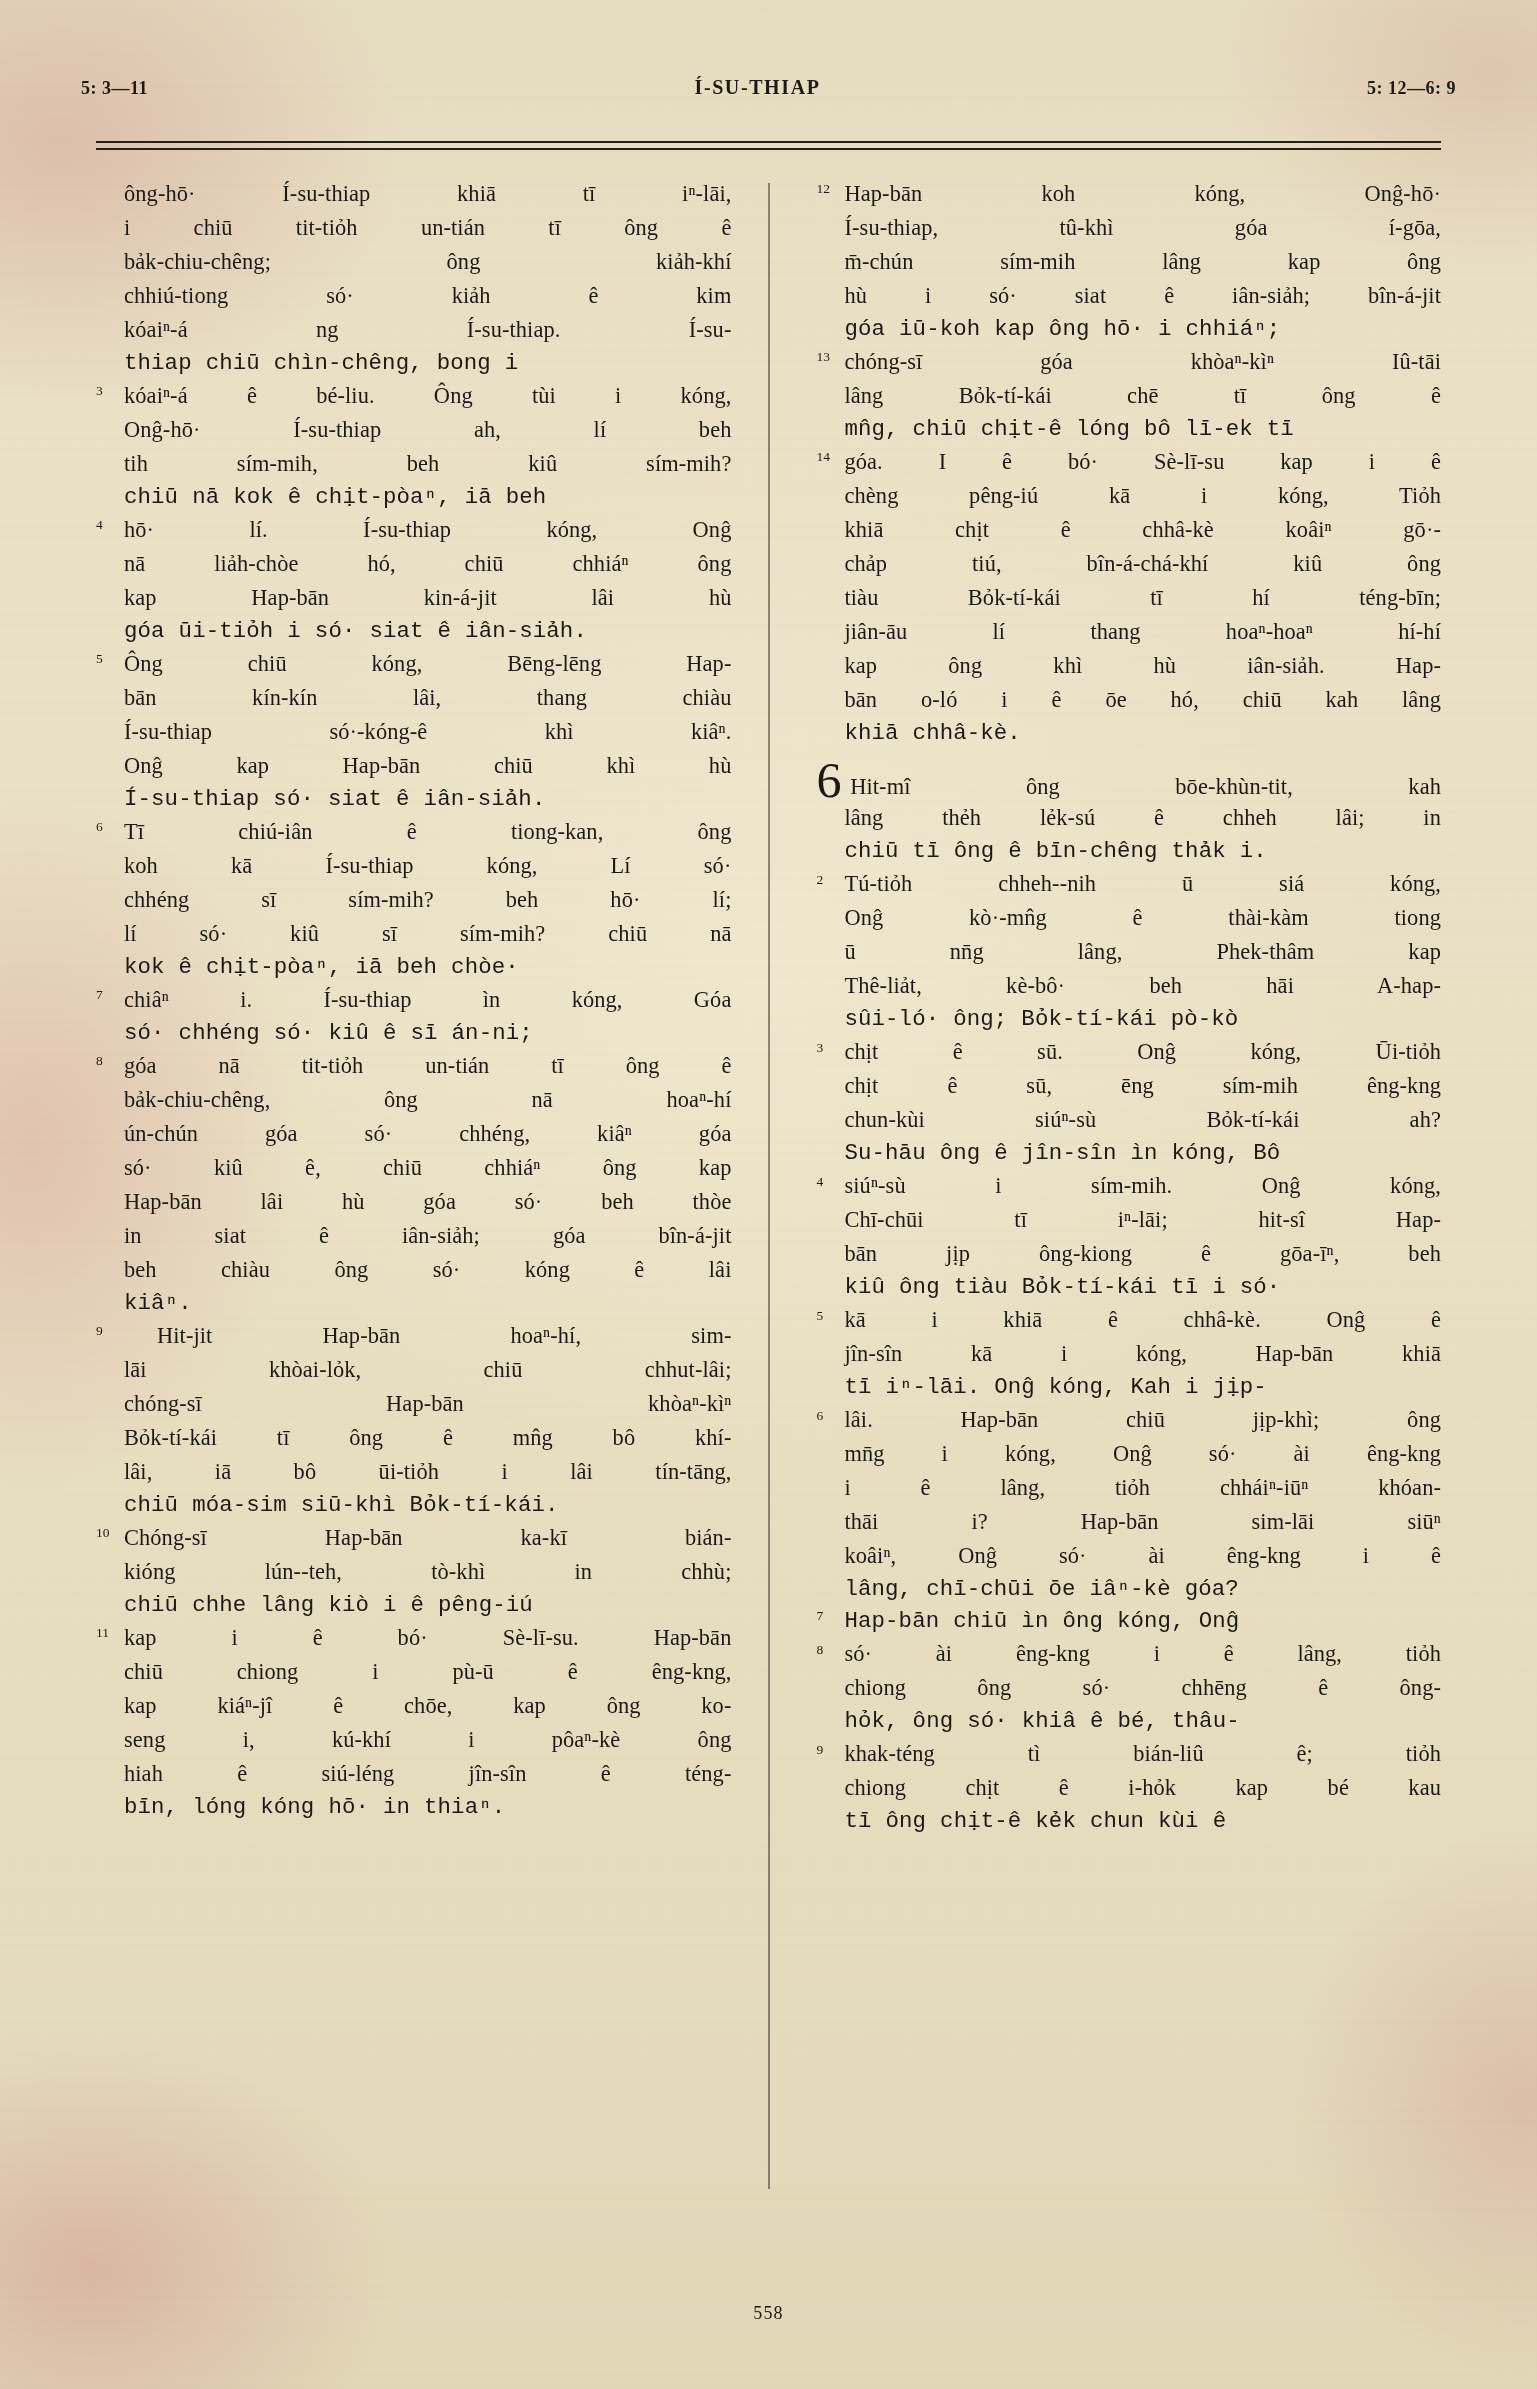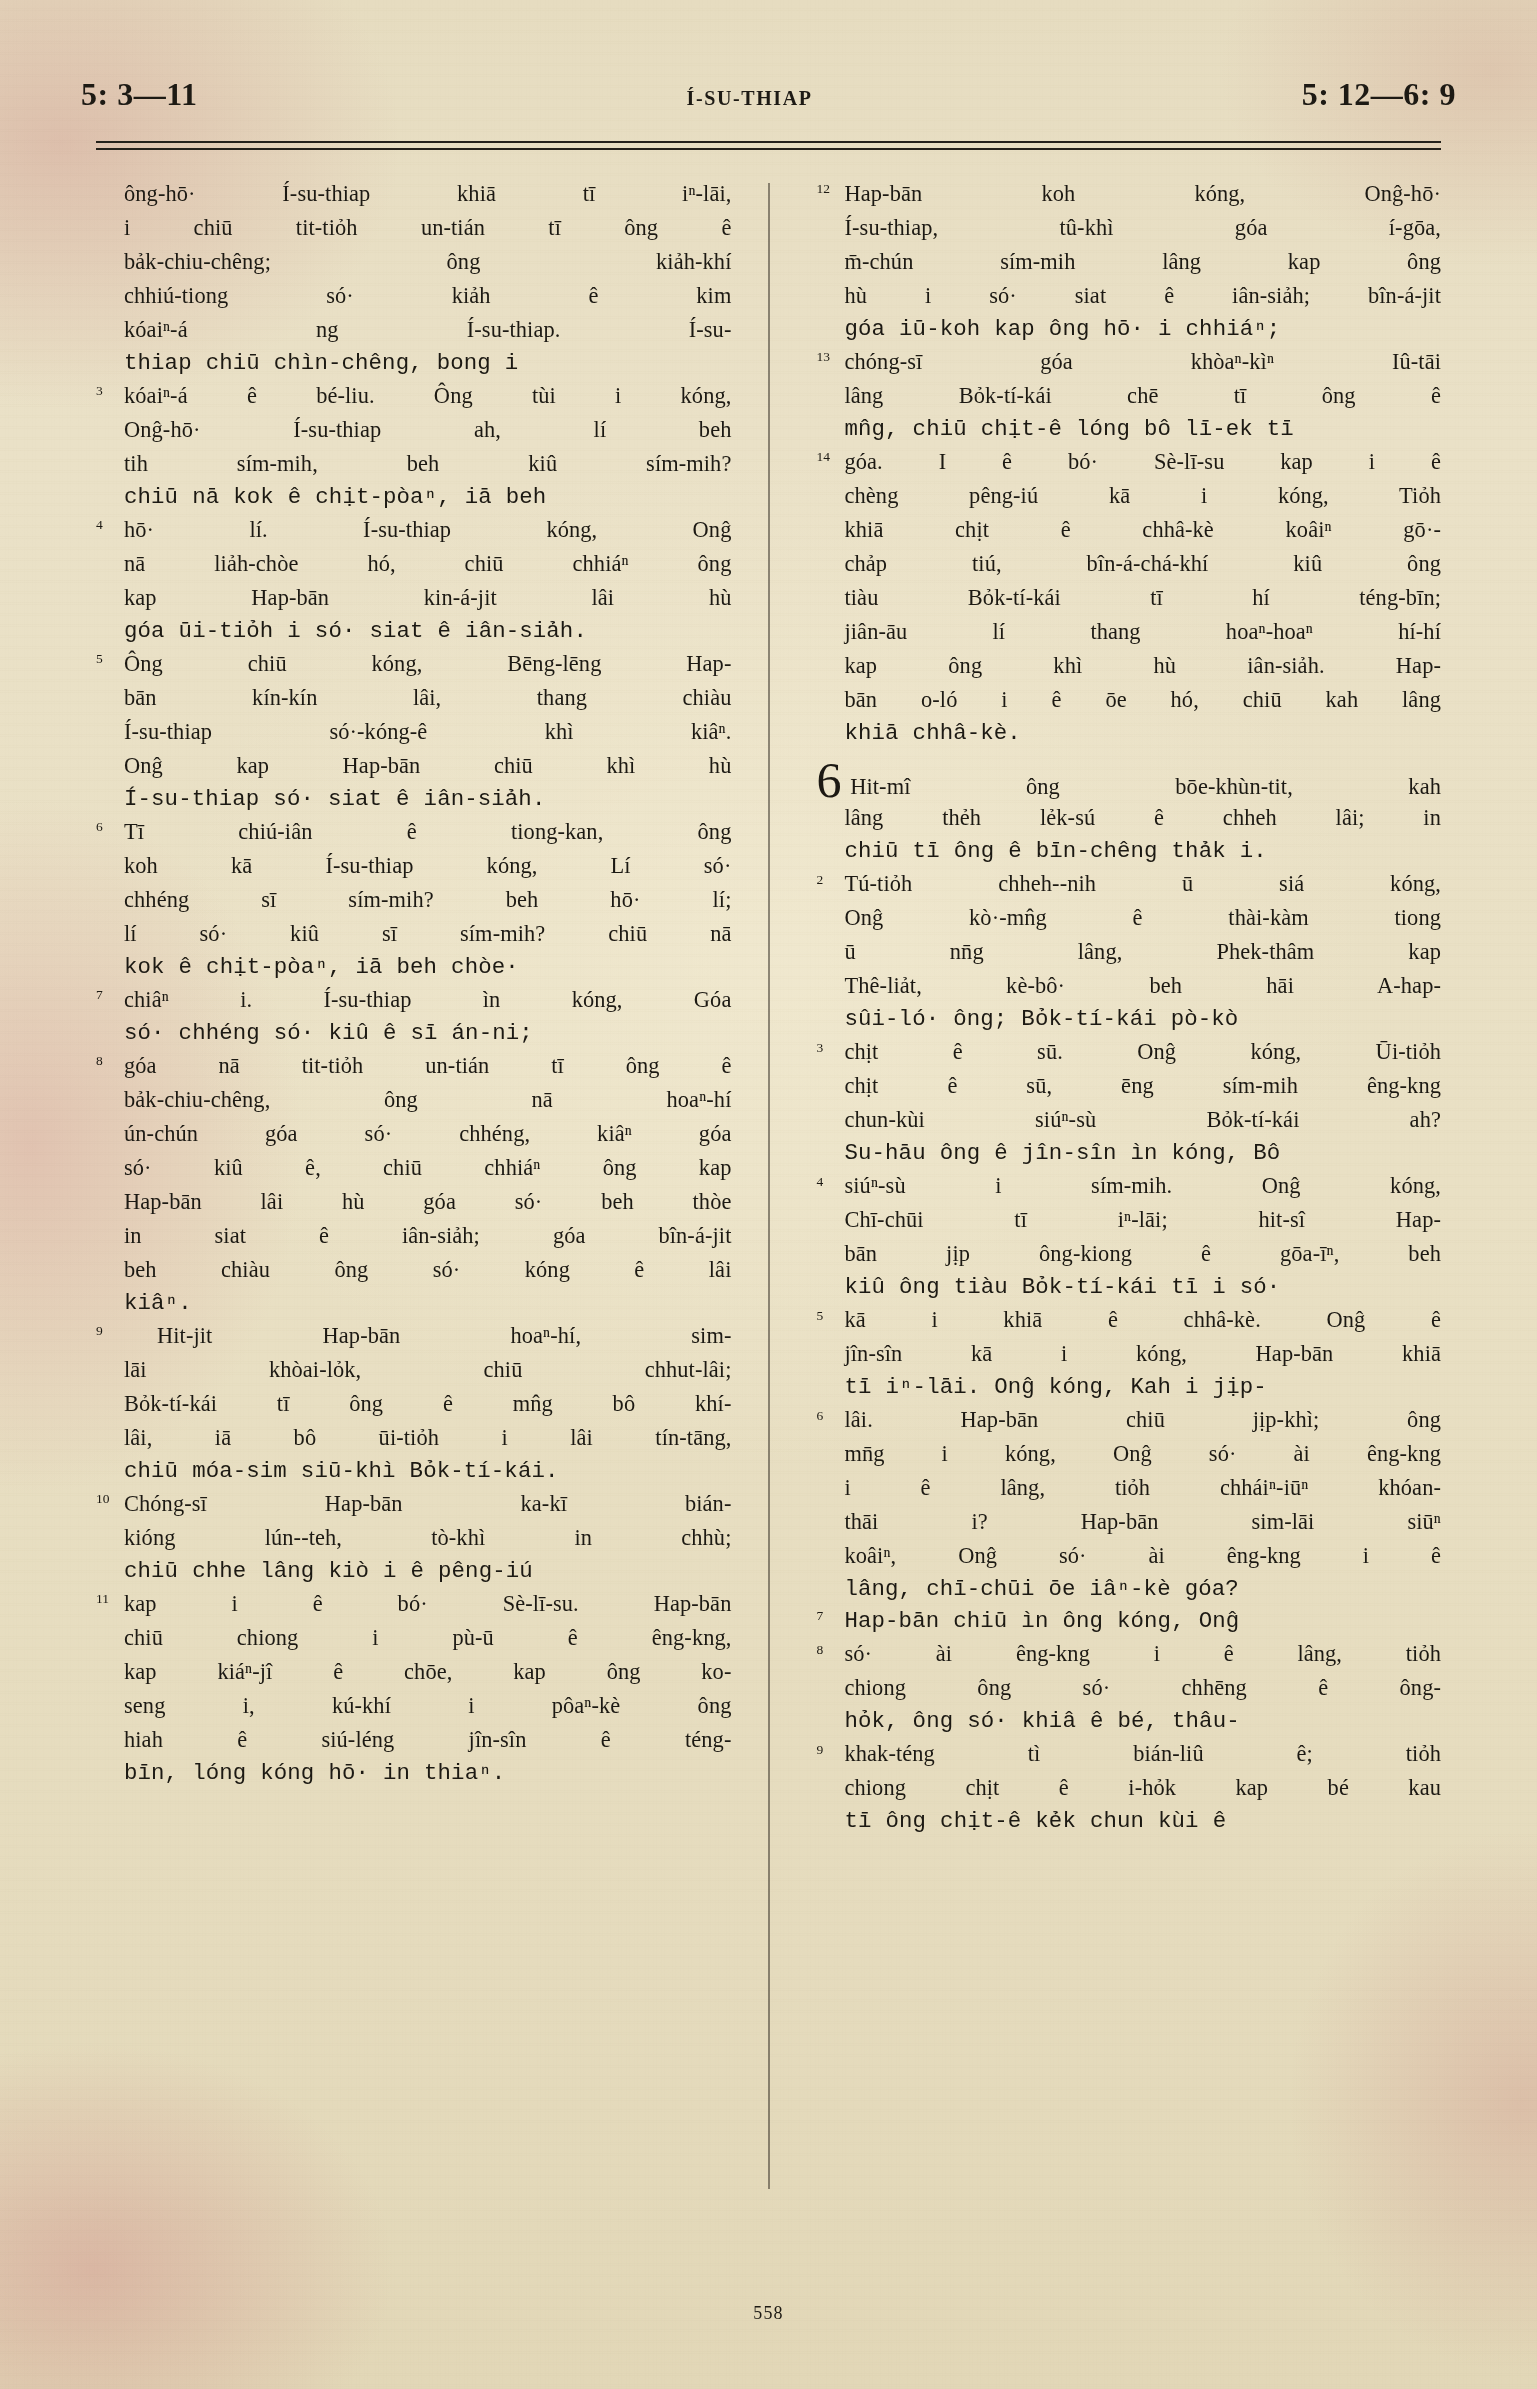--- a/index.html
+++ b/index.html
@@ -50,21 +50,21 @@
     top: 76px;
     height: 38px;
     display: flex;
     align-items: baseline;
     justify-content: space-between;
     color: #1d1a14;
   }
   .runhead .side {
     font-family: "Liberation Serif", serif;
     font-weight: bold;
-    font-size: 32px;
+    font-size: 18px;
     letter-spacing: 0.5px;
     white-space: nowrap;
   }
   .runhead .booktitle {
     font-family: Liberation Serif, serif;
     font-weight: bold;
     font-size: 20px;
     letter-spacing: 1.6px;
     white-space: nowrap;
   }
@@ -347,20 +347,24 @@
           <div class="vline">
             <span class="vnum">9</span>
             <span class="vtext indent">Hit-jit Hap-bān hoaⁿ-hí, sim-</span>
           </div>
           <div class="vline">
             <span class="vnum blank">&nbsp;</span>
             <span class="vtext">lāi khòai-lỏk, chiū chhut-lâi;</span>
           </div>
           <div class="vline">
             <span class="vnum blank">&nbsp;</span>
+            <span class="vtext">chóng-sī Hap-bān khòaⁿ-kìⁿ</span>
+          </div>
+          <div class="vline">
+            <span class="vnum blank">&nbsp;</span>
             <span class="vtext">Bỏk-tí-kái tī ông ê mn̂g bô khí-</span>
           </div>
           <div class="vline">
             <span class="vnum blank">&nbsp;</span>
             <span class="vtext">lâi, iā bô ūi-tiỏh i lâi tín-tāng,</span>
           </div>
           <div class="vline">
             <span class="vnum blank">&nbsp;</span>
             <span class="vtext last">chiū móa-sim siū-khì Bỏk-tí-kái.</span>
           </div>

